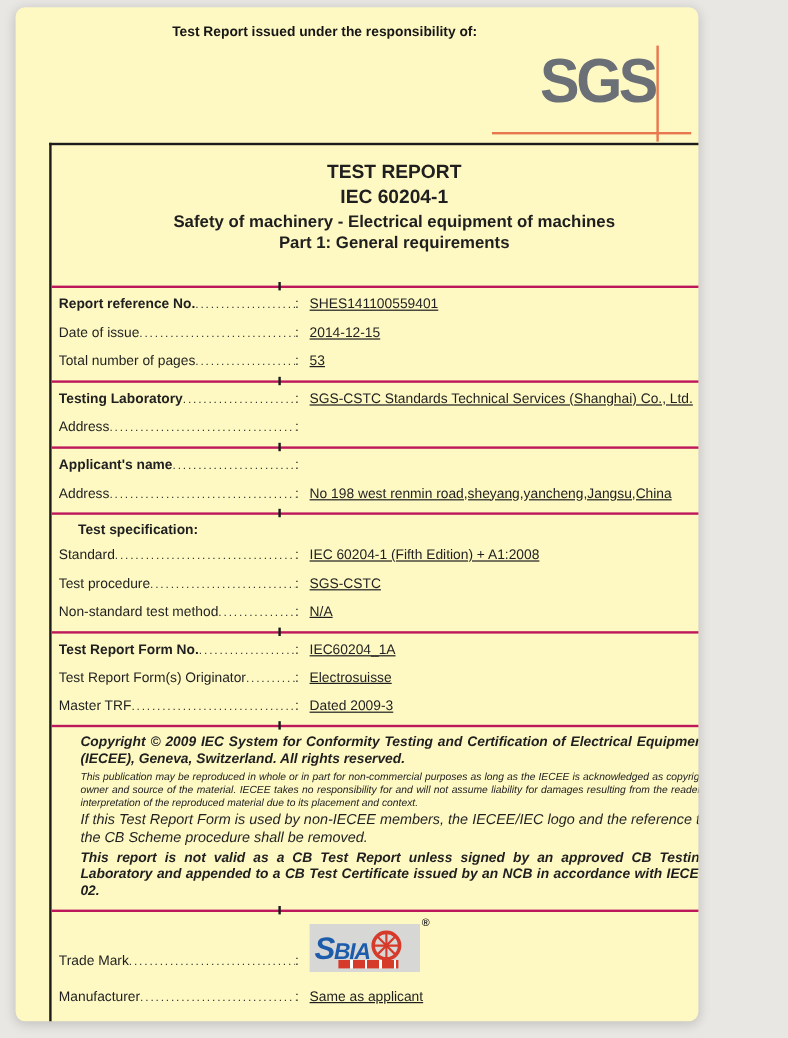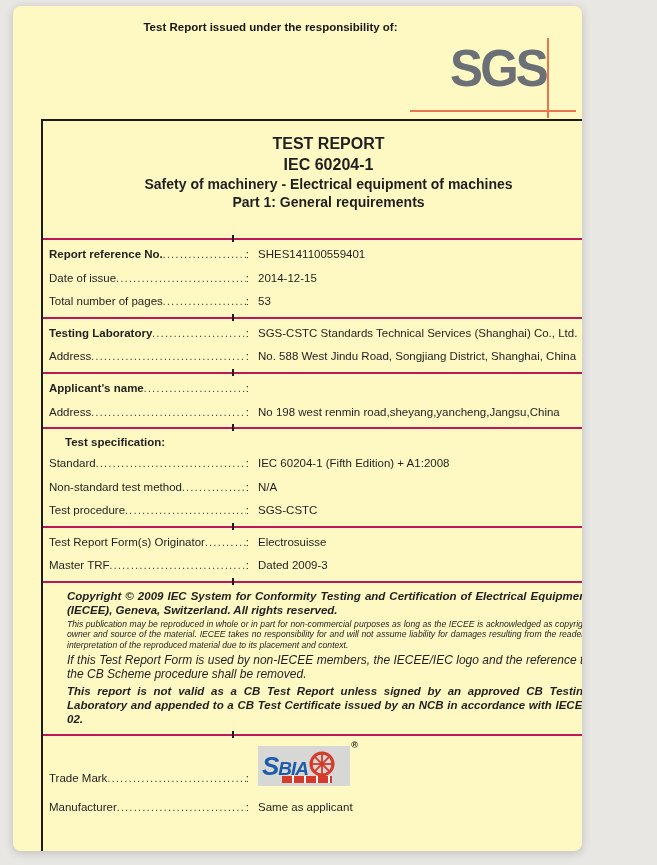--- a/index.html
+++ b/index.html
@@ -55,21 +55,21 @@
   }
   .row{display:flex;align-items:baseline;padding:4px 6px;font-size:11.5px;line-height:1.35;}
   .row-tall{padding:7px 6px;}
   .lbl{width:200px;flex:0 0 200px;display:flex;align-items:baseline;overflow:hidden;}
   .lt{white-space:nowrap;}
   .lt.b{font-weight:bold;}
   .leader{flex:1;overflow:hidden;white-space:nowrap;font-size:10px;letter-spacing:1.5px;color:#333;}
   .leader::after{content:"................................................................................";}
   .colon{flex:0 0 auto;}
   .colon::after{content:":";}
-  .val{margin-left:9px;white-space:nowrap;}
+  .val{margin-left:9px;white-space:nowrap;text-decoration:underline;}
   .heading-row{padding:4px 6px;font-size:11.5px;font-weight:bold;margin-left:16px;}
   
   .cp{padding:4px 8px 6px 8px;}
   .cp p{margin:2px 16px;text-align:justify;font-style:italic;}
   .cp-bold{font-size:11.5px;font-weight:bold;line-height:1.22;}
   .cp-small{font-size:8.6px;line-height:1.25;color:#222;}
   .cp-normal{font-size:12px;line-height:1.22;}
   
   .tm-wrap{position:relative;display:inline-block;}
   .tm-logo{
@@ -146,21 +146,20 @@
             <span class="colon"></span>
           </div>
         <div class="val">SGS-CSTC Standards Technical Services (Shanghai) Co., Ltd.</div>
       </div>
       <div class="row">
         <div class="lbl">
             <span class="lt">Address</span>
             <span class="leader"></span>
             <span class="colon"></span>
           </div>
-        <div class="val">No. 588 West Jindu Road, Songjiang District, Shanghai, China</div>
       </div>
     </div>
 
     <div class="sec">
       <div class="row">
         <div class="lbl">
             <span class="lt b">Applicant's name</span>
             <span class="leader"></span>
             <span class="colon"></span>
           </div>
@@ -180,37 +179,45 @@
       <div class="row">
         <div class="lbl">
             <span class="lt">Standard</span>
             <span class="leader"></span>
             <span class="colon"></span>
           </div>
         <div class="val">IEC 60204-1 (Fifth Edition) + A1:2008</div>
       </div>
       <div class="row">
         <div class="lbl">
+            <span class="lt">Test procedure</span>
+            <span class="leader"></span>
+            <span class="colon"></span>
+          </div>
+        <div class="val">SGS-CSTC</div>
+      </div>
+      <div class="row">
+        <div class="lbl">
             <span class="lt">Non-standard test method</span>
             <span class="leader"></span>
             <span class="colon"></span>
           </div>
         <div class="val">N/A</div>
       </div>
-      <div class="row">
-        <div class="lbl">
-            <span class="lt">Test procedure</span>
-            <span class="leader"></span>
-            <span class="colon"></span>
-          </div>
-        <div class="val">SGS-CSTC</div>
-      </div>
-    </div>
-
-    <div class="sec">
+    </div>
+
+    <div class="sec">
+      <div class="row">
+        <div class="lbl">
+            <span class="lt b">Test Report Form No.</span>
+            <span class="leader"></span>
+            <span class="colon"></span>
+          </div>
+        <div class="val">IEC60204_1A</div>
+      </div>
       <div class="row">
         <div class="lbl">
             <span class="lt">Test Report Form(s) Originator</span>
             <span class="leader"></span>
             <span class="colon"></span>
           </div>
         <div class="val">Electrosuisse</div>
       </div>
       <div class="row">
         <div class="lbl">

